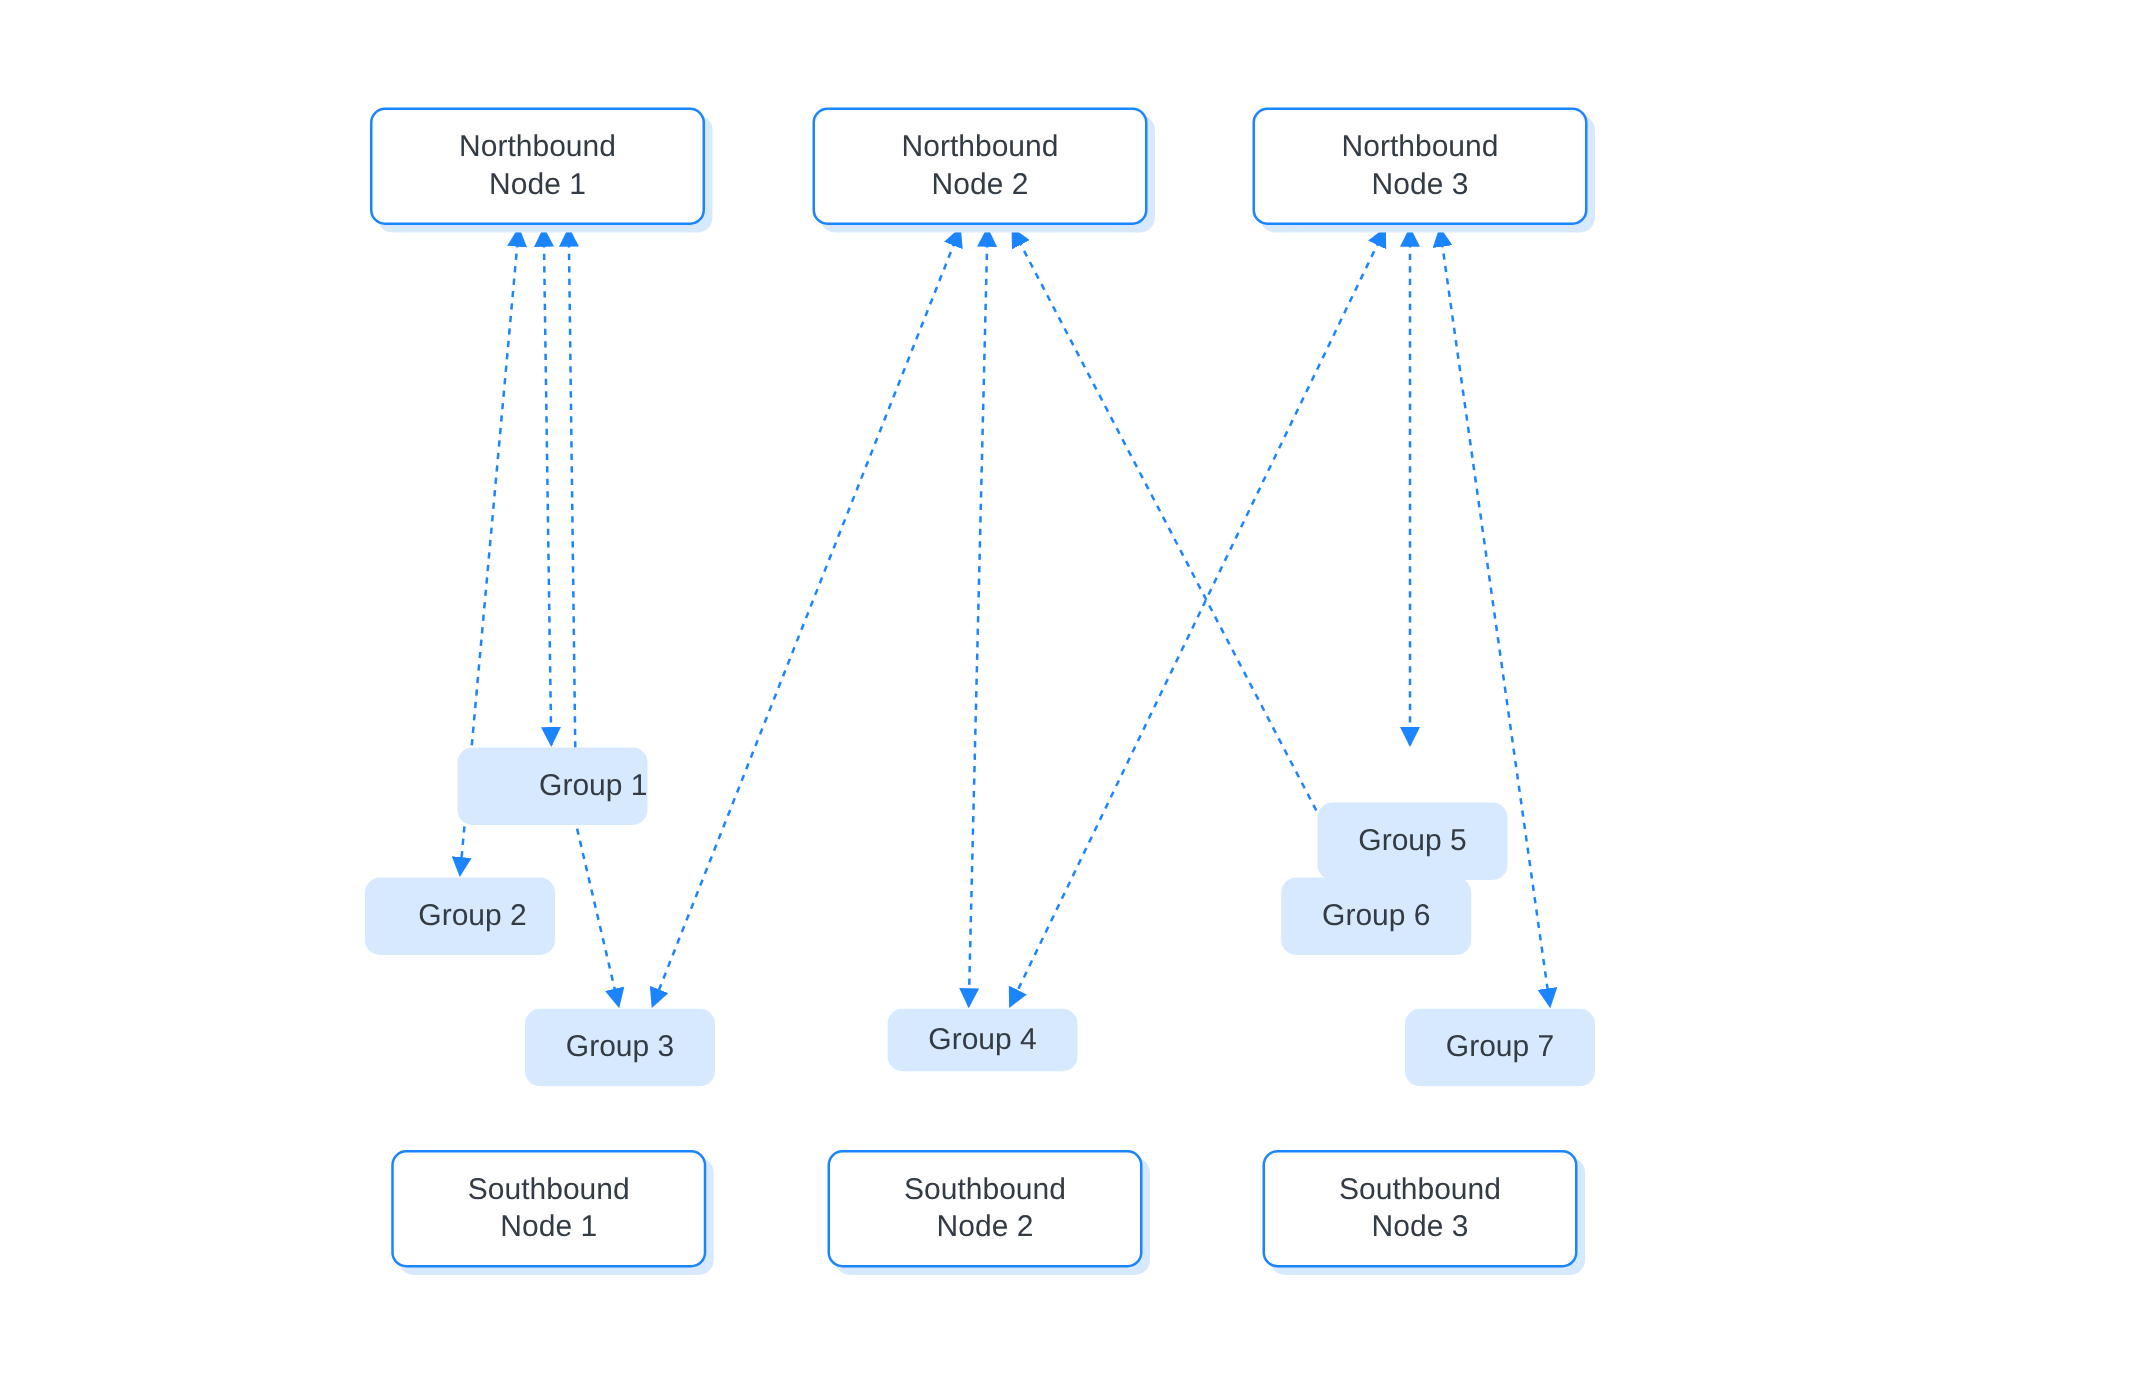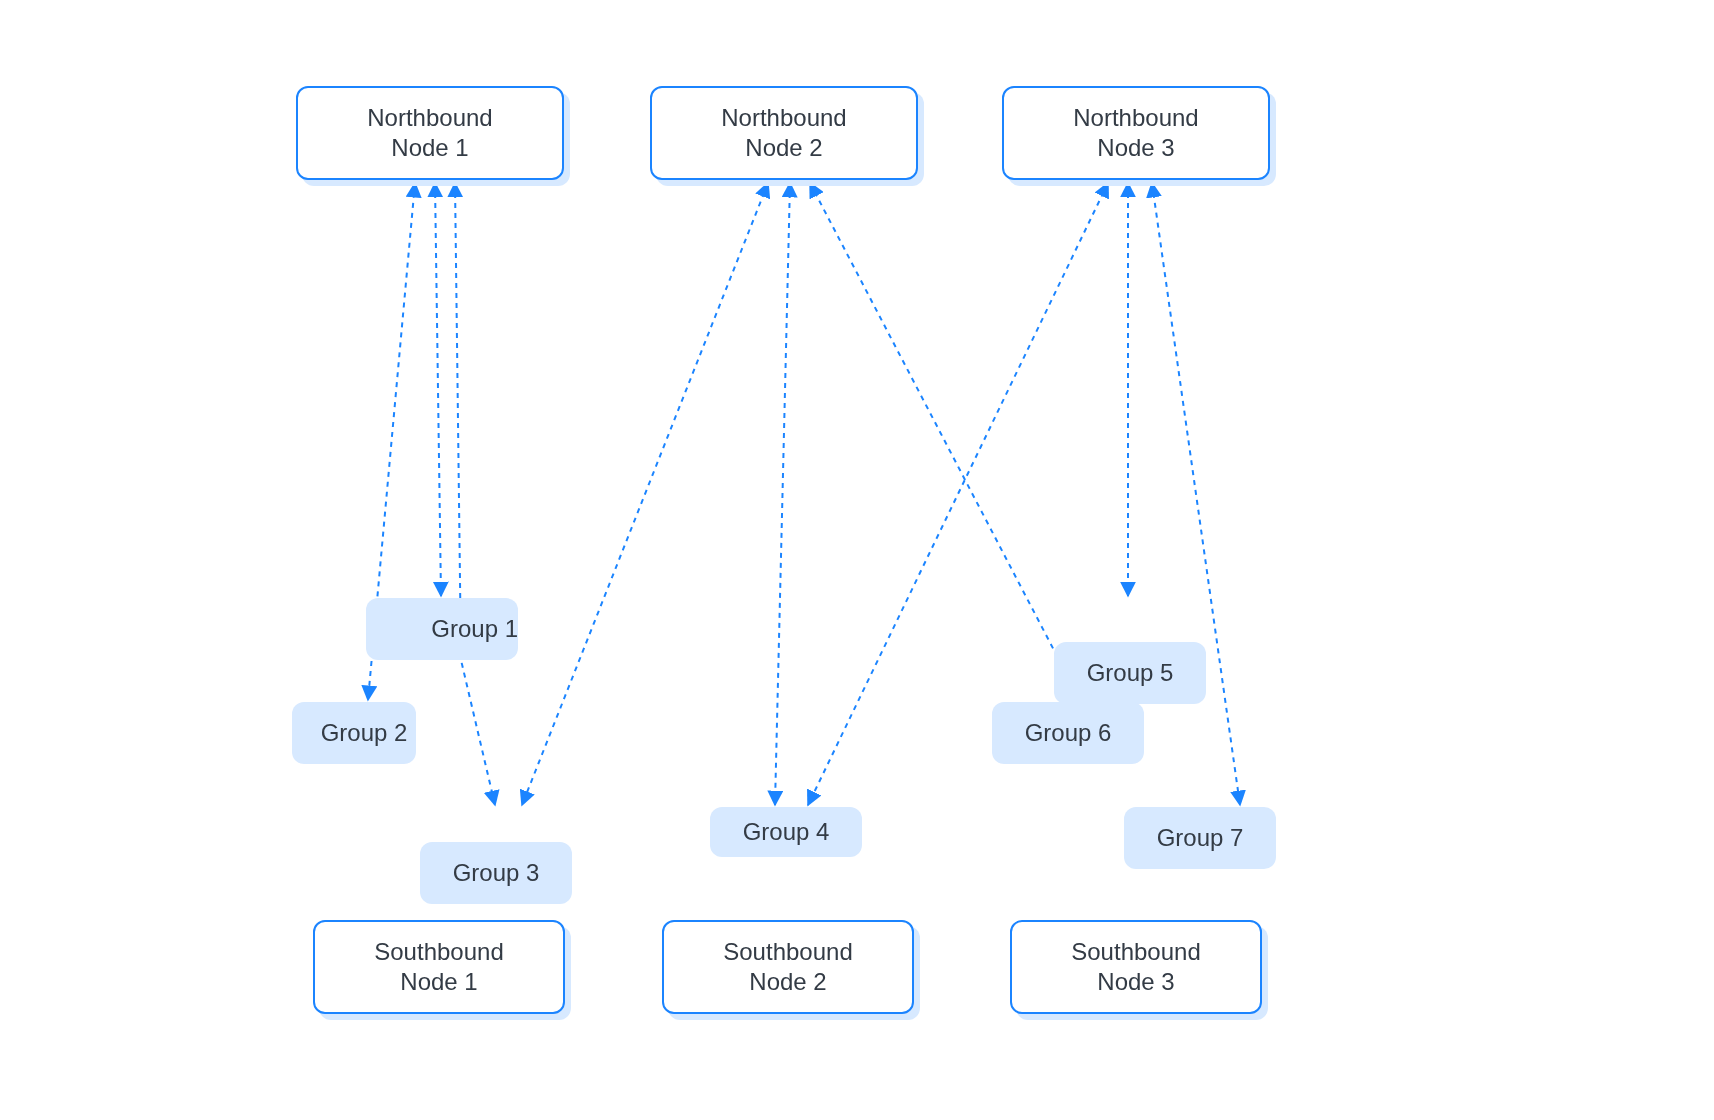--- a/index.html
+++ b/index.html
@@ -93,33 +93,33 @@
     <span>Node 2</span>
   </div>
   <div class="node" style="left:1002px; top:86px; width:268px; height:94px;">
     <span>Northbound</span>
     <span>Node 3</span>
   </div>
 
   <div class="group" style="left:366px; top:598px; width:152px; height:62px;justify-content:flex-end;">
     <span>Group 1</span>
   </div>
-  <div class="group" style="left:292px; top:702px; width:124px; height:62px;padding-left:20px;">
+  <div class="group" style="left:292px; top:702px; width:152px; height:62px;padding-left:20px;">
     <span>Group 2</span>
   </div>
-  <div class="group" style="left:420px; top:842px; width:152px; height:62px;">
+  <div class="group" style="left:420px; top:807px; width:152px; height:62px;">
     <span>Group 3</span>
   </div>
   <div class="group" style="left:710px; top:807px; width:152px; height:50px;">
     <span>Group 4</span>
   </div>
   <div class="group" style="left:1054px; top:598px; width:152px; height:62px;margin-top:44px;">
     <span>Group 5</span>
   </div>
-  <div class="group" style="left:992px; top:702px; width:152px; height:62px;">
+  <div class="group" style="left:1025px; top:702px; width:152px; height:62px;">
     <span>Group 6</span>
   </div>
   <div class="group" style="left:1124px; top:807px; width:152px; height:62px;">
     <span>Group 7</span>
   </div>
 
   <div class="node" style="left:313px; top:920px; width:252px; height:94px;">
     <span>Southbound</span>
     <span>Node 1</span>
   </div>

